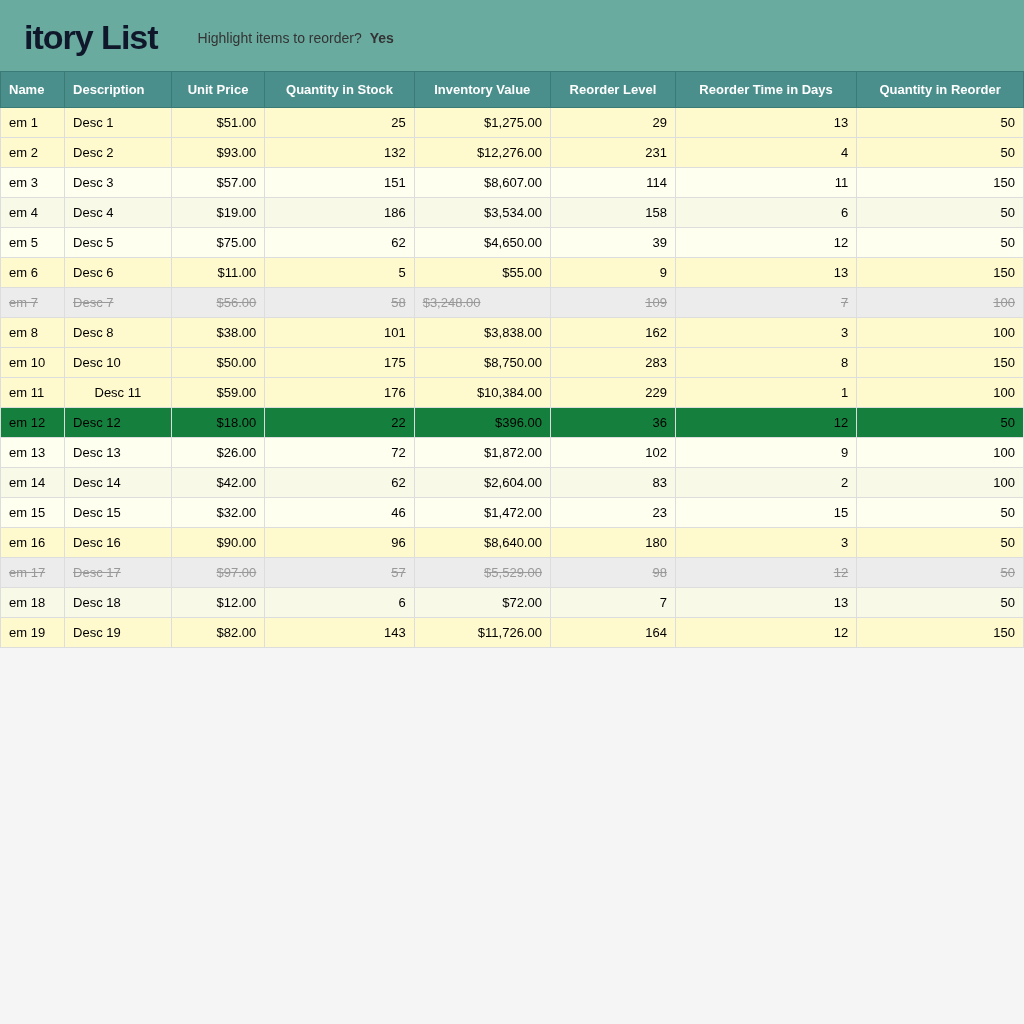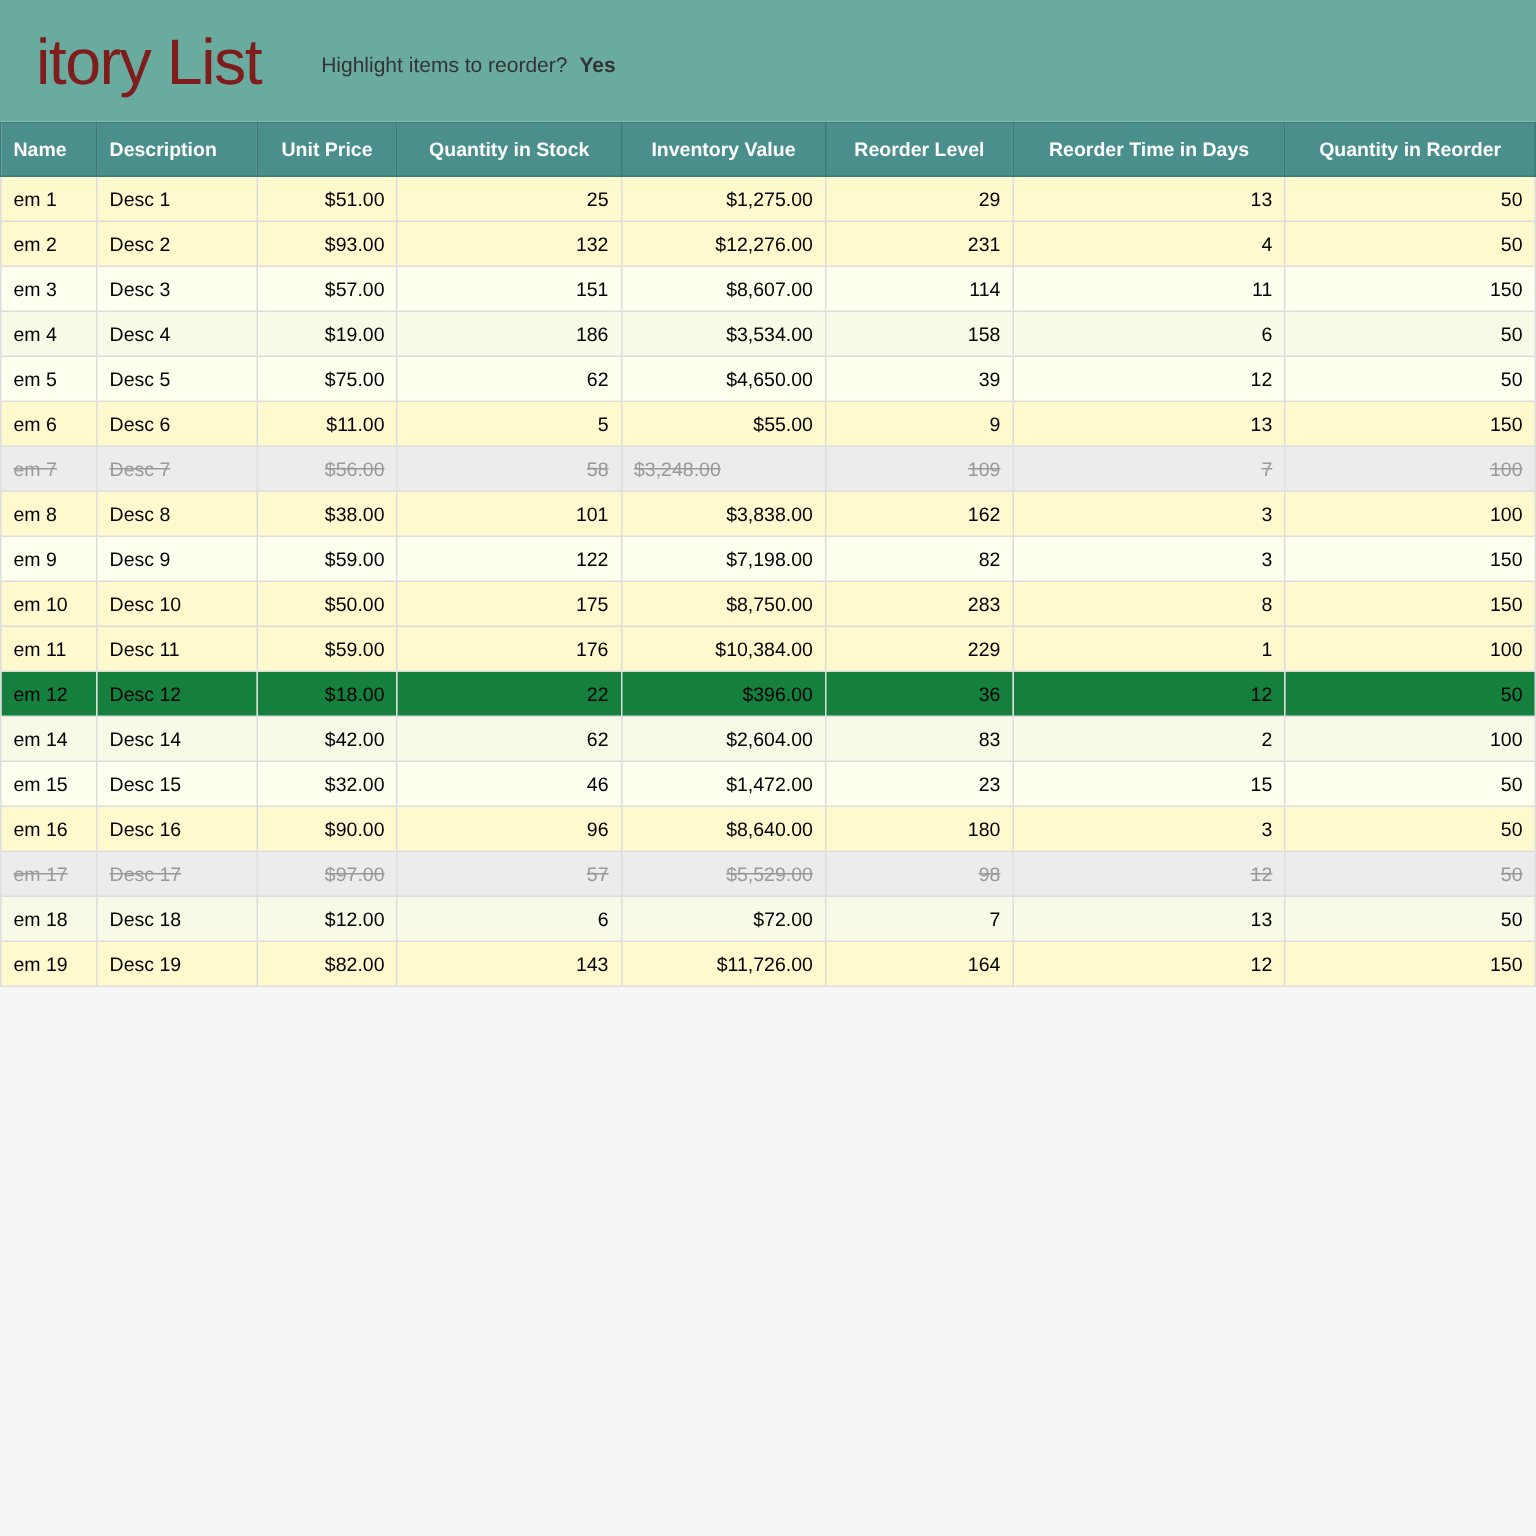--- a/index.html
+++ b/index.html
@@ -9,23 +9,23 @@
       background: #f5f5f5;
     }
     .header-bar {
       background: #6aaba0;
       padding: 18px 24px 14px 24px;
       display: flex;
       align-items: center;
       gap: 40px;
     }
     .page-title {
-      font-size: 43px;
-      font-weight: normal;
-      color: #7f1d1d;
+      font-size: 34px;
+      font-weight: bold;
+      color: #0f172a;
       letter-spacing: -1px;
     }
     .highlight-question {
       font-size: 14px;
       color: #333;
       display: flex;
       align-items: center;
       gap: 8px;
     }
     .highlight-yes {
@@ -179,59 +179,59 @@
         <tr style="background: rgb(255, 250, 205);">
           <td style="text-align: left;">em 8</td>
           <td style="text-align: left;">Desc 8</td>
           <td style="text-align: right;">$38.00</td>
           <td style="text-align: right;">101</td>
           <td style="text-align: right;">$3,838.00</td>
           <td style="text-align: right;">162</td>
           <td style="text-align: right;">3</td>
           <td style="text-align: right;">100</td>
         </tr>
-        <tr style="background: rgb(255, 255, 240);">
-          <td style="text-align: left;">em 9</td>
-          <td style="text-align: left;">Desc 9</td>
-          <td style="text-align: right;">$59.00</td>
-          <td style="text-align: right;">122</td>
-          <td style="text-align: right;">$7,198.00</td>
-          <td style="text-align: right;">82</td>
-          <td style="text-align: right;">3</td>
-          <td style="text-align: right;">150</td>
-        </tr>
         <tr style="background: rgb(255, 250, 205);">
           <td style="text-align: left;">em 10</td>
           <td style="text-align: left;">Desc 10</td>
           <td style="text-align: right; margin-left: 21px;">$50.00</td>
           <td style="text-align: right;">175</td>
           <td style="text-align: right;">$8,750.00</td>
           <td style="text-align: right;">283</td>
           <td style="text-align: right;">8</td>
           <td style="text-align: right;">150</td>
         </tr>
         <tr style="background: rgb(255, 250, 205);">
           <td style="text-align: left;">em 11</td>
-          <td style="text-align: left; margin-left: 12px;">Desc 11</td>
+          <td style="text-align: center; margin-left: 12px;">Desc 11</td>
           <td style="text-align: right;">$59.00</td>
           <td style="text-align: right;">176</td>
           <td style="text-align: right;">$10,384.00</td>
           <td style="text-align: right;">229</td>
           <td style="text-align: right;">1</td>
           <td style="text-align: right;">100</td>
         </tr>
         <tr style="background: #15803d;">
           <td style="text-align: left;">em 12</td>
           <td style="text-align: left;">Desc 12</td>
           <td style="text-align: right;">$18.00</td>
           <td style="text-align: right;">22</td>
           <td style="text-align: right;">$396.00</td>
           <td style="text-align: right;">36</td>
           <td style="text-align: right;">12</td>
           <td style="text-align: right;">50</td>
+        </tr>
+        <tr style="background: rgb(255, 255, 240);">
+          <td style="text-align: left;">em 13</td>
+          <td style="text-align: left;">Desc 13</td>
+          <td style="text-align: right;">$26.00</td>
+          <td style="text-align: right;">72</td>
+          <td style="text-align: right;">$1,872.00</td>
+          <td style="text-align: right;">102</td>
+          <td style="text-align: right;">9</td>
+          <td style="text-align: right;">100</td>
         </tr>
         <tr style="background: rgb(249, 249, 232);">
           <td style="text-align: left;">em 14</td>
           <td style="text-align: left;">Desc 14</td>
           <td style="text-align: right;">$42.00</td>
           <td style="text-align: right;">62</td>
           <td style="text-align: right;">$2,604.00</td>
           <td style="text-align: right;">83</td>
           <td style="text-align: right;">2</td>
           <td style="text-align: right;">100</td>

